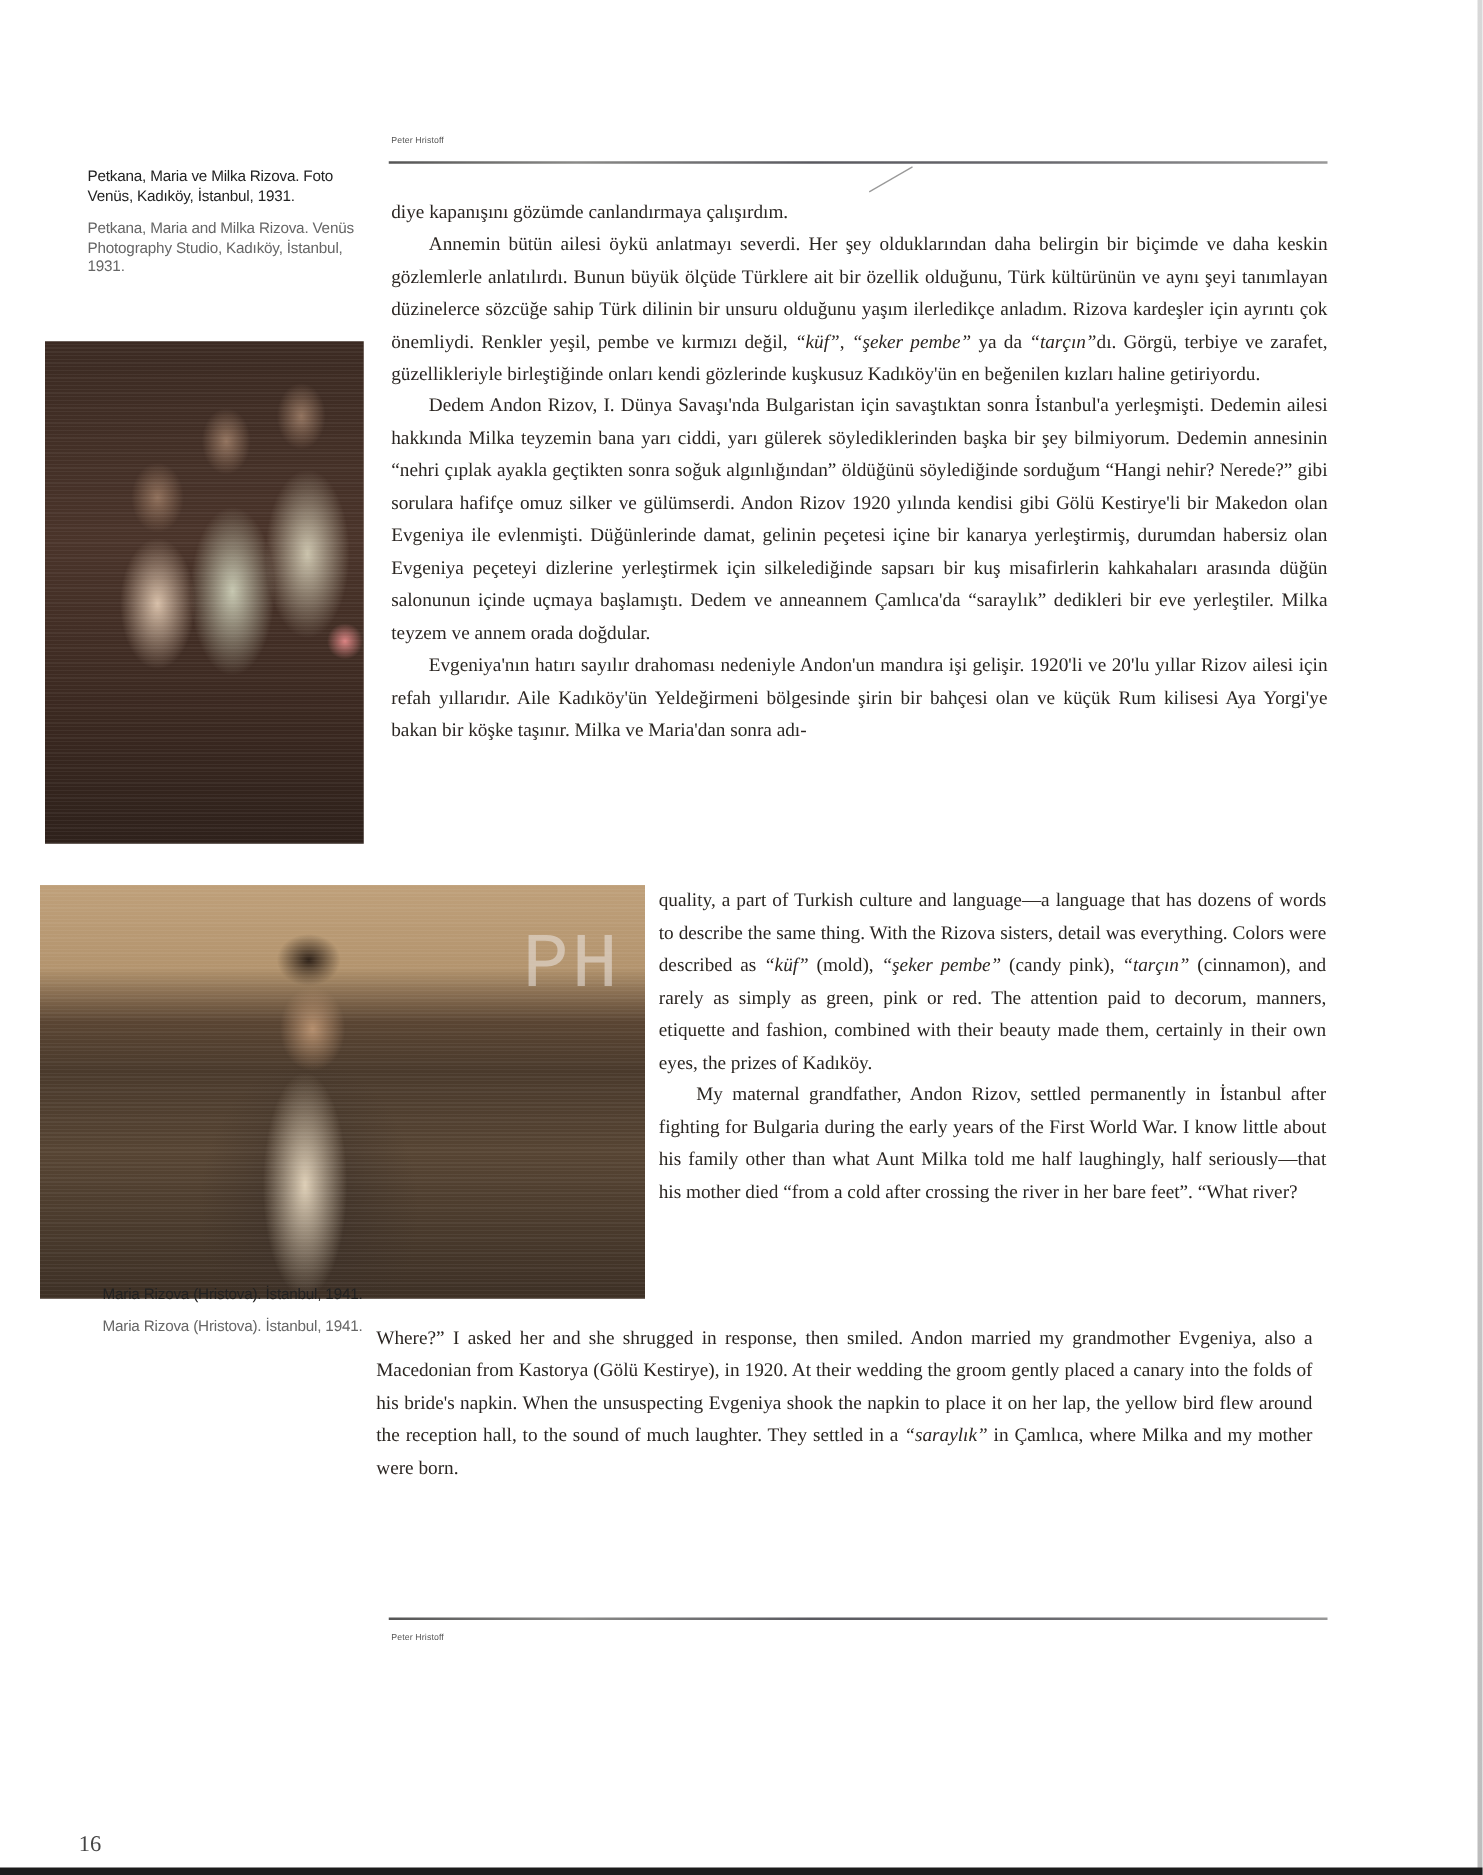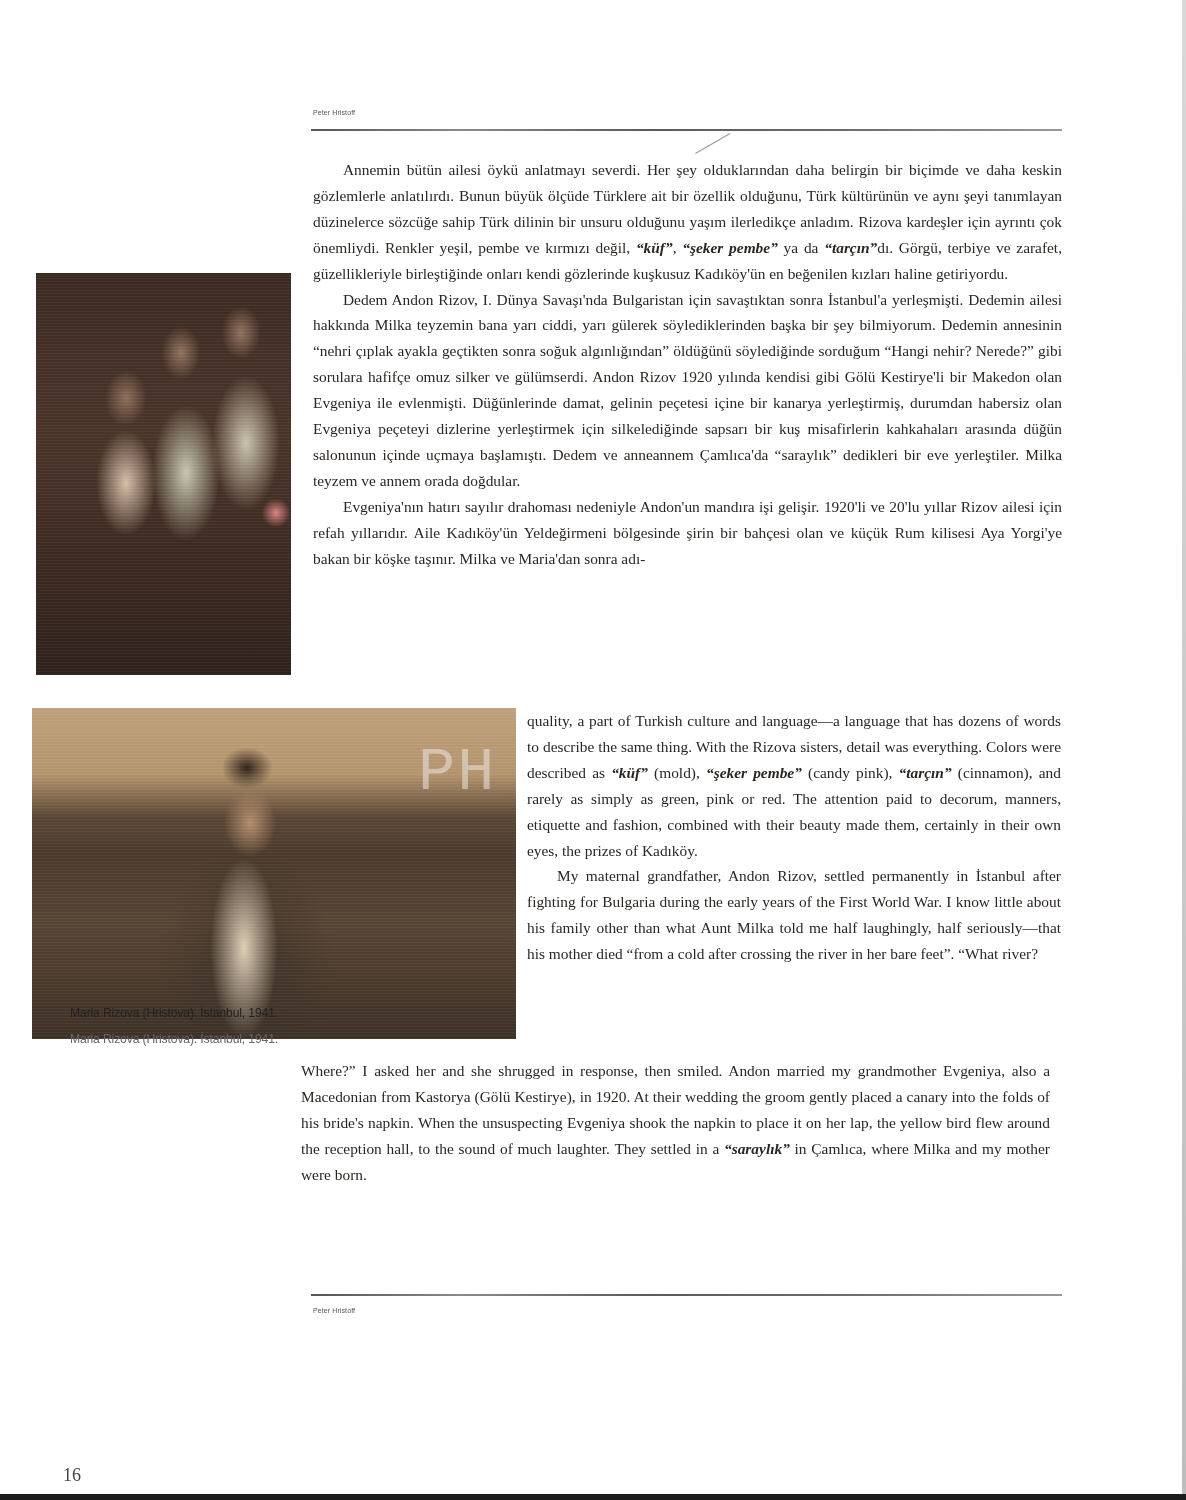--- a/index.html
+++ b/index.html
@@ -35,21 +35,21 @@
     letter-spacing: -0.15px;
   }
   .caption .tr { color: #222; margin: 0 0 10px 0; }
   .caption .en { color: #666; margin: 0; }
   .text-block {
     position: absolute; font-size: 15.4px; line-height: 25.9px; text-align: justify;
     color: #2b2622;
   }
   .text-block p { margin: 0; }
   .text-block p.indent { text-indent: 30px; }
-  .text-block em { font-style: italic; font-weight: bold; }
+  .text-block em { font-style: italic; }
   .photo {
     position: absolute; overflow: hidden;
   }
   .photo-sisters {
     left: 36px; top: 273px; width: 255px; height: 402px;
     background:
       radial-gradient(ellipse 30px 40px at 90px 125px, rgba(200,160,130,0.55), transparent 70%),
       radial-gradient(ellipse 28px 38px at 145px 80px, rgba(210,170,140,0.55), transparent 70%),
       radial-gradient(ellipse 28px 38px at 205px 60px, rgba(210,170,140,0.55), transparent 70%),
       radial-gradient(ellipse 40px 70px at 90px 210px, rgba(240,215,190,0.85), transparent 75%),
@@ -82,42 +82,47 @@
 </style>
 </head>
 <body>
 
 <div class="page">
 
   <div class="running-head" style="top:109px;">Peter Hristoff</div>
   <div class="rule" style="top:129px;"></div>
   <div class="tick-mark"></div>
 
+  <div class="caption" style="top:134px;">
+    <p class="tr">Petkana, Maria ve Milka Rizova. Foto Venüs, Kadıköy, İstanbul, 1931.</p>
+    <p class="en">Petkana, Maria and Milka Rizova. Venüs Photography Studio, Kadıköy, İstanbul, 1931.</p>
+  </div>
 
   <div class="photo photo-sisters"></div>
 
   <div class="text-block" style="left:313px; top:157px; width:749px;">
+    <p>diye kapanışını gözümde canlandırmaya çalışırdım.</p>
     <p class="indent"><span>Annemin bütün ailesi öykü anlatmayı severdi. Her şey olduklarından daha belirgin bir biçimde ve daha keskin gözlemlerle anlatılırdı. Bunun büyük ölçüde Türklere ait bir özellik olduğunu, Türk kültürünün ve aynı şeyi tanımlayan düzinelerce sözcüğe sahip Türk dilinin bir unsuru olduğunu yaşım ilerledikçe anladım. Rizova kardeşler için ayrıntı çok önemliydi. Renkler yeşil, pembe ve kırmızı değil, </span><em>“küf”</em><span>, </span><em>“şeker pembe”</em><span> ya da </span><em>“tarçın”</em><span>dı. Görgü, terbiye ve zarafet, güzellikleriyle birleştiğinde onları kendi gözlerinde kuşkusuz Kadıköy'ün en beğenilen kızları haline getiriyordu.</span></p>
     <p class="indent">Dedem Andon Rizov, I. Dünya Savaşı'nda Bulgaristan için savaştıktan sonra İstanbul'a yerleşmişti. Dedemin ailesi hakkında Milka teyzemin bana yarı ciddi, yarı gülerek söylediklerinden başka bir şey bilmiyorum. Dedemin annesinin “nehri çıplak ayakla geçtikten sonra soğuk algınlığından” öldüğünü söylediğinde sorduğum “Hangi nehir? Nerede?” gibi sorulara hafifçe omuz silker ve gülümserdi. Andon Rizov 1920 yılında kendisi gibi Gölü Kestirye'li bir Makedon olan Evgeniya ile evlenmişti. Düğünlerinde damat, gelinin peçetesi içine bir kanarya yerleştirmiş, durumdan habersiz olan Evgeniya peçeteyi dizlerine yerleştirmek için silkelediğinde sapsarı bir kuş misafirlerin kahkahaları arasında düğün salonunun içinde uçmaya başlamıştı. Dedem ve anneannem Çamlıca'da “saraylık” dedikleri bir eve yerleştiler. Milka teyzem ve annem orada doğdular.</p>
     <p class="indent">Evgeniya'nın hatırı sayılır drahoması nedeniyle Andon'un mandıra işi gelişir. 1920'li ve 20'lu yıllar Rizov ailesi için refah yıllarıdır. Aile Kadıköy'ün Yeldeğirmeni bölgesinde şirin bir bahçesi olan ve küçük Rum kilisesi Aya Yorgi'ye bakan bir köşke taşınır. Milka ve Maria'dan sonra adı-</p>
   </div>
 
   <div class="photo photo-maria"></div>
   <div class="watermark">PH</div>
 
   <div class="text-block" style="left:527px; top:708px; width:534px;">
     <p><span>quality, a part of Turkish culture and language—a language that has dozens of words to describe the same thing. With the Rizova sisters, detail was everything. Colors were described as </span><em>“küf”</em><span> (mold), </span><em>“şeker pembe”</em><span> (candy pink), </span><em>“tarçın”</em><span> (cinnamon), and rarely as simply as green, pink or red. The attention paid to decorum, manners, etiquette and fashion, combined with their beauty made them, certainly in their own eyes, the prizes of Kadıköy.</span></p>
     <p class="indent">My maternal grandfather, Andon Rizov, settled permanently in İstanbul after fighting for Bulgaria during the early years of the First World War. I know little about his family other than what Aunt Milka told me half laughingly, half seriously—that his mother died “from a cold after crossing the river in her bare feet”. “What river?</p>
   </div>
 
   <div class="text-block" style="left:301px; top:1058px; width:749px;">
     <p><span>Where?” I asked her and she shrugged in response, then smiled. Andon married my grandmother Evgeniya, also a Macedonian from Kastorya (Gölü Kestirye), in 1920. At their wedding the groom gently placed a canary into the folds of his bride's napkin. When the unsuspecting Evgeniya shook the napkin to place it on her lap, the yellow bird flew around the reception hall, to the sound of much laughter. They settled in a </span><em>“saraylık”</em><span> in Çamlıca, where Milka and my mother were born.</span></p>
   </div>
 
-  <div class="caption" style="top:1006px;">
+  <div class="caption" style="top:1028px;margin-left:12px;">
     <p class="tr">Maria Rizova (Hristova). İstanbul, 1941.</p>
     <p class="en">Maria Rizova (Hristova). İstanbul, 1941.</p>
   </div>
 
   <div class="rule" style="top:1294px;"></div>
   <div class="running-head" style="top:1307px;">Peter Hristoff</div>
 
   <div class="page-number">16</div>
 
   <div class="right-edge"></div>

